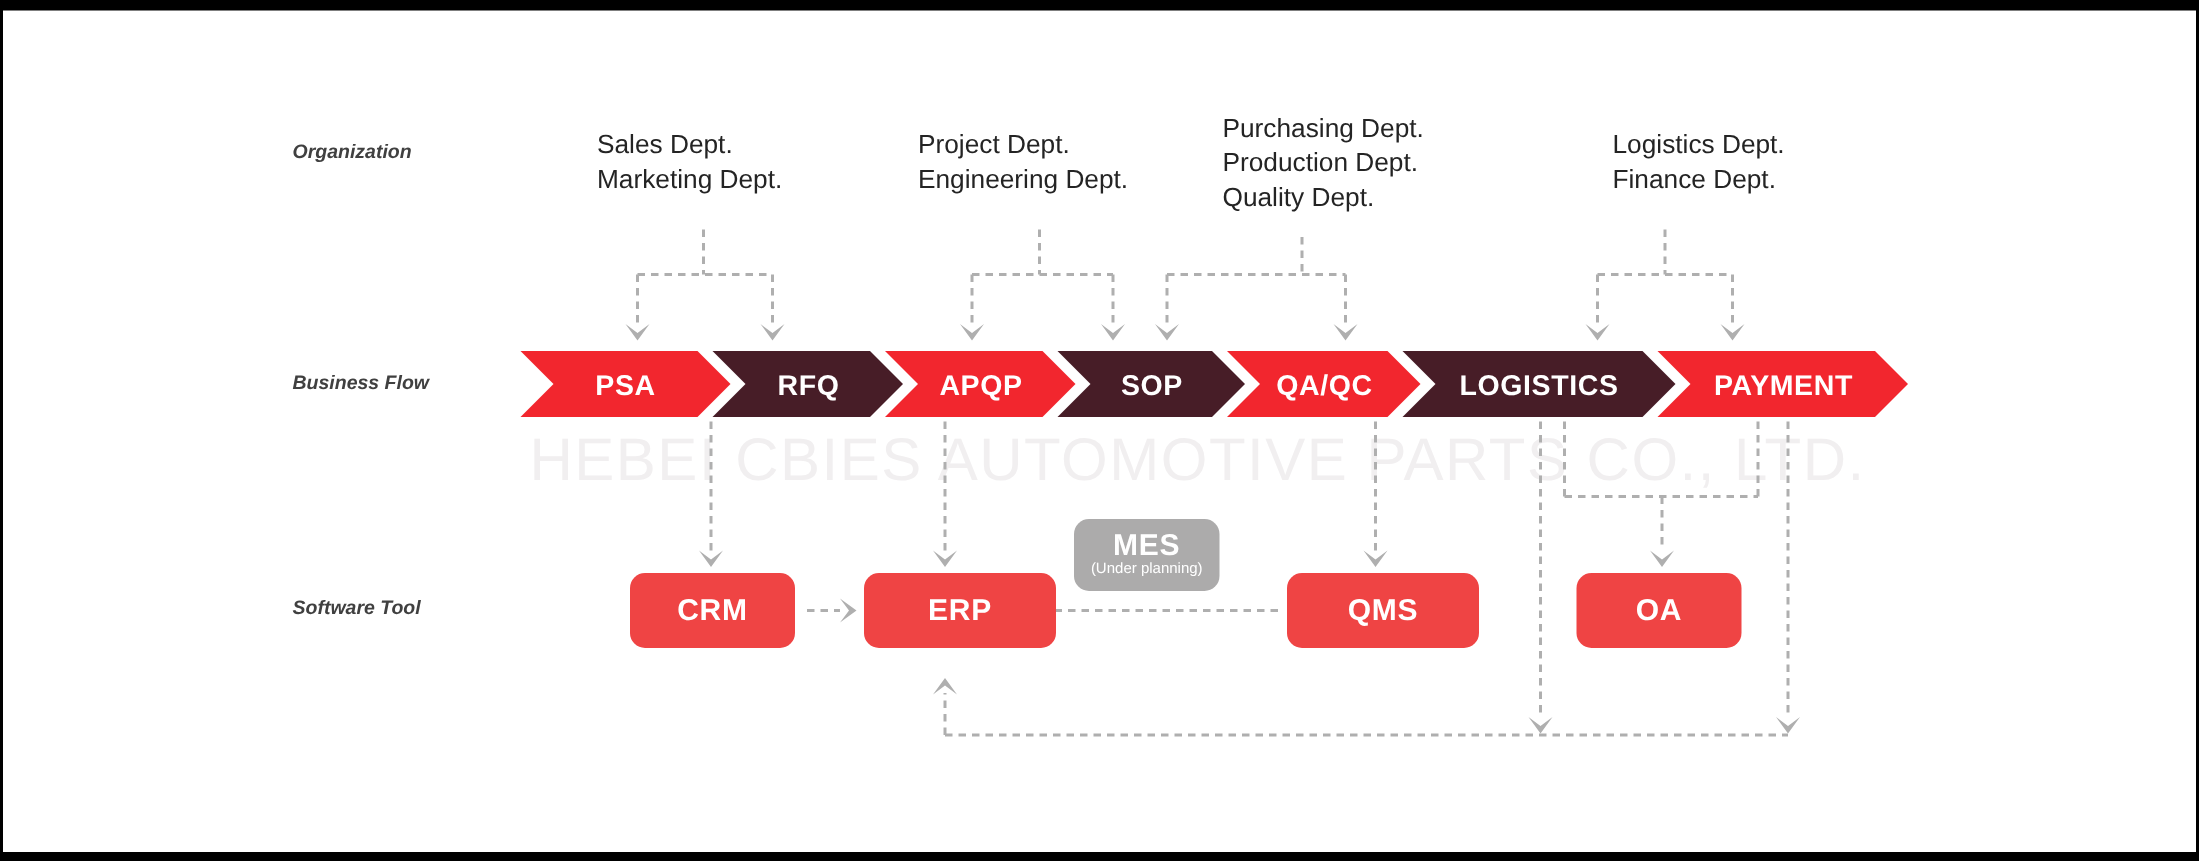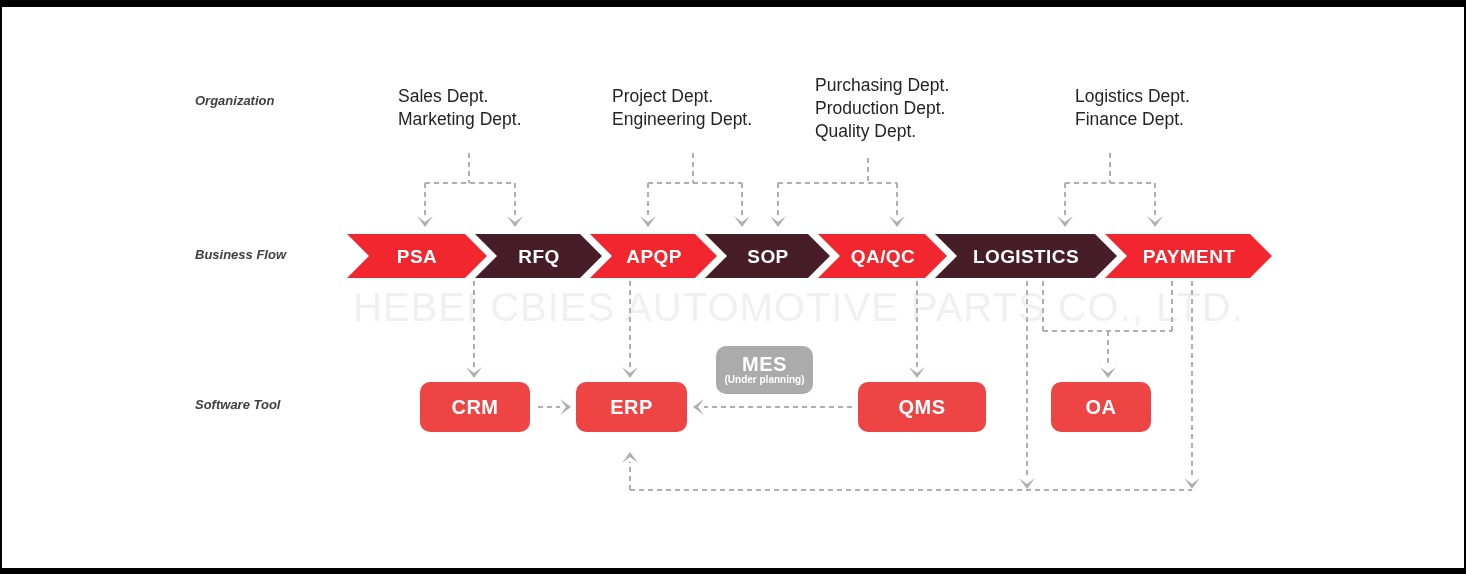--- a/index.html
+++ b/index.html
@@ -30,21 +30,21 @@
     position:absolute;height:50px;border-radius:10px;background:#ef4444;color:#ffffff;
     display:flex;align-items:center;justify-content:center;
     font-size:20px;font-weight:700;letter-spacing:0.5px;z-index:3;
   }
   .tool-mes{
     position:absolute;left:716px;top:346px;width:97px;height:48px;border-radius:10px;
     background:#acabab;color:#ffffff;display:flex;flex-direction:column;
     align-items:center;justify-content:center;z-index:3;
   }
   .tool-mes .mes-label{font-size:20px;font-weight:700;line-height:20px;letter-spacing:0.5px;}
-  .tool-mes .mes-note{font-size:10px;font-weight:700;line-height:12px;}
+  .tool-mes .mes-note{font-size:10px;font-weight:400;line-height:12px;}
 </style>
 </head>
 <body>
 
 <div class="stage">
 
   <div class="frame frame-top"></div>
   <div class="frame frame-bottom"></div>
   <div class="frame frame-left"></div>
   <div class="frame frame-right"></div>
@@ -123,27 +123,27 @@
     <text class="flow-text" x="654" y="29" text-anchor="middle">APQP</text>
     <text class="flow-text" x="768" y="29" text-anchor="middle">SOP</text>
     <text class="flow-text" x="883" y="29" text-anchor="middle">QA/QC</text>
     <text class="flow-text" x="1026" y="29" text-anchor="middle">LOGISTICS</text>
     <text class="flow-text" x="1189" y="29" text-anchor="middle">PAYMENT</text>
   </svg>
 
   <div class="tool" style="left:420px;top:382px;width:110px;">
     <span>CRM</span>
   </div>
-  <div class="tool" style="left:576px;top:382px;width:111px;">
+  <div class="tool" style="left:576px;top:382px;width:128px;">
     <span>ERP</span>
   </div>
   <div class="tool-mes">
     <span class="mes-label">MES</span>
     <span class="mes-note">(Under planning)</span>
   </div>
   <div class="tool" style="left:858px;top:382px;width:128px;">
     <span>QMS</span>
   </div>
-  <div class="tool" style="left:1051px;top:382px;width:100px;">
+  <div class="tool" style="left:1051px;top:382px;width:110px;">
     <span>OA</span>
   </div>
 
 </div>
 
 </body></html>

